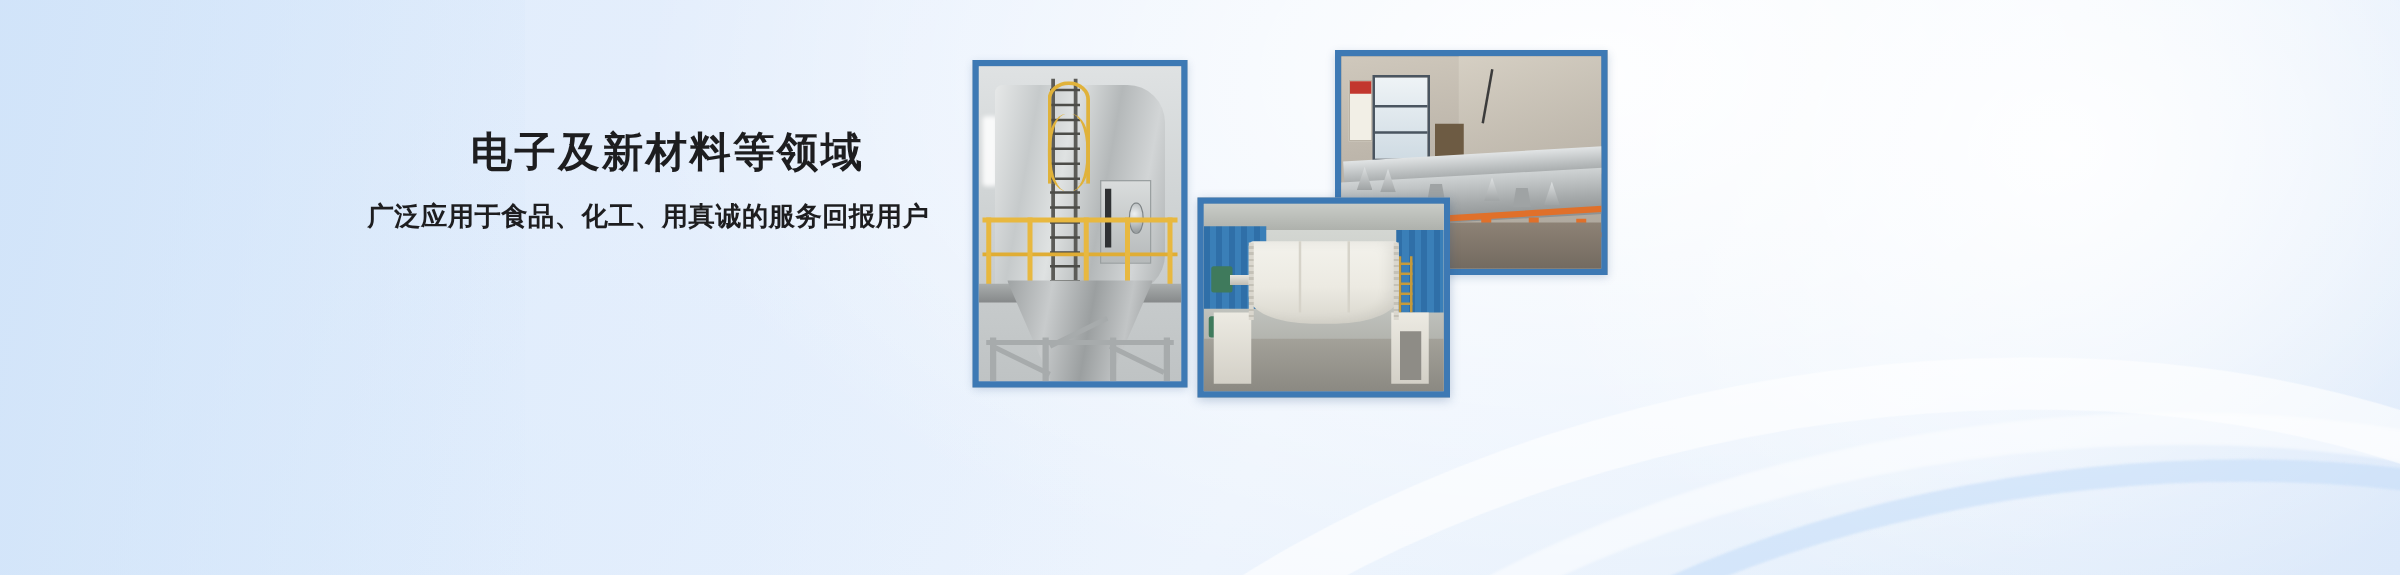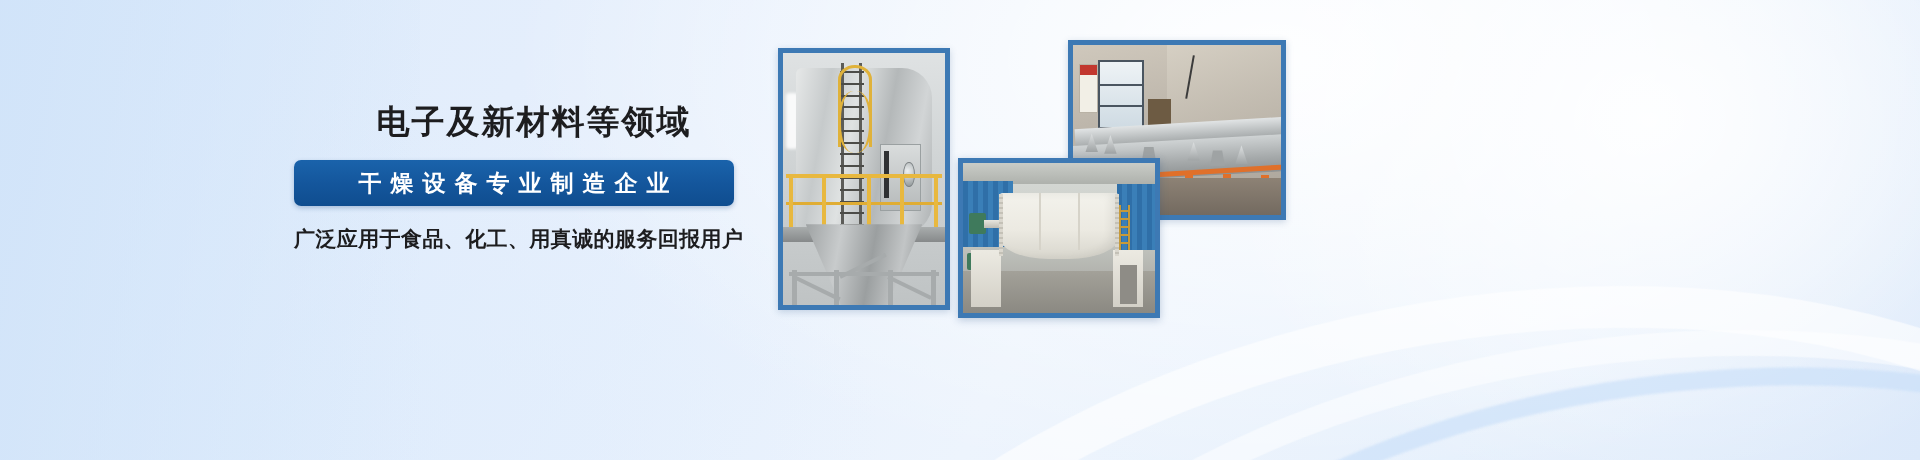--- a/index.html
+++ b/index.html
@@ -190,23 +190,20 @@
 
   <div id="tint-left"></div>
   <div id="glow-tr"></div>
   <div class="swoosh" id="swoosh-a"></div>
   <div class="swoosh" id="swoosh-b"></div>
   <div class="swoosh" id="swoosh-c"></div>
 
   <div id="text-block">
     <div id="headline">电子及新材料等领域</div>
 
-    <div id="pill">
-      <span id="pill-text">干燥设备专业制造企业</span>
-    </div>
 
     <div id="tagline">广泛应用于食品、化工、用真诚的服务回报用户</div>
   </div>
 
   <div class="photo" id="photo-fluidbed">
     <div class="inner">
       <div class="fb-wall"></div>
       <div class="fb-wallrough"></div>
       <div class="fb-sign">
           <div class="fb-sign-top"></div>

